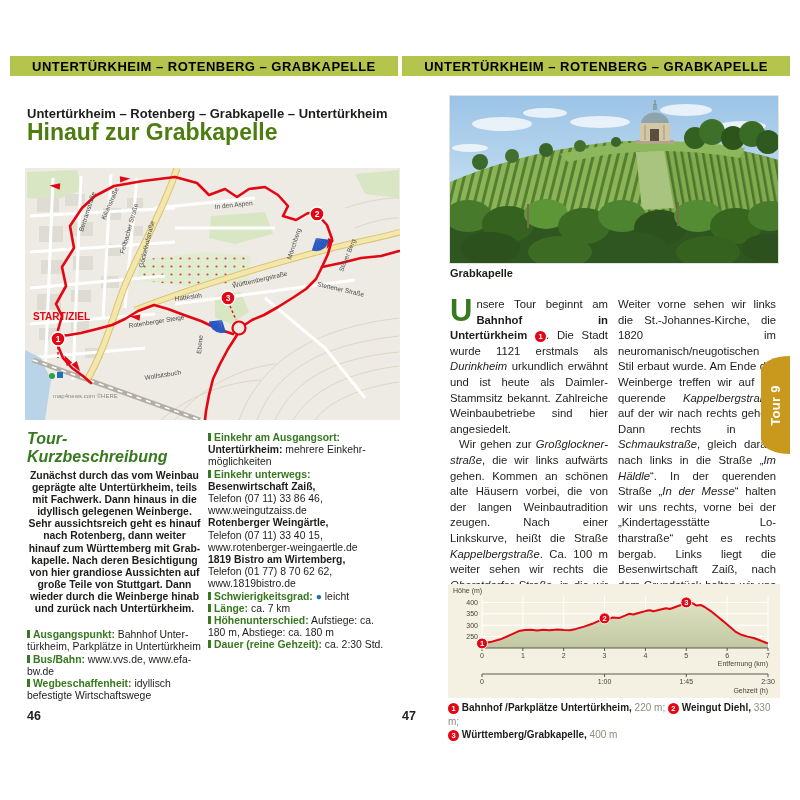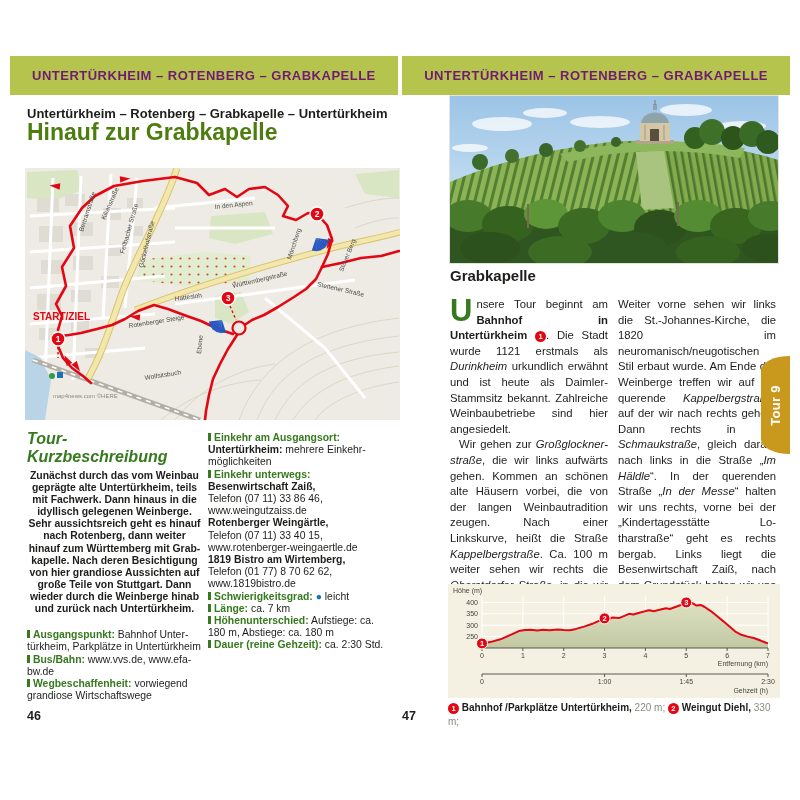--- a/index.html
+++ b/index.html
@@ -1,40 +1,40 @@
 <!DOCTYPE html>
 <html><head>
 <meta charset="utf-8">
 <style>
   html,body{margin:0;padding:0;background:#ffffff;}
   body{width:800px;height:800px;position:relative;overflow:hidden;
        font-family:"Liberation Sans","DejaVu Sans",sans-serif;color:#1d1d1b;}
   :root{}
-  .band{position:absolute;top:56px;height:39px;background:#b4c44c;color:#701a75;
+  .band{position:absolute;top:56px;height:20px;background:#b4c44c;color:#000000;
         font-weight:700;font-size:13px;letter-spacing:.5px;display:flex;align-items:center;box-sizing:border-box;}
   #band-left{left:10px;width:388px;padding-left:22px;}
   #band-right{left:402px;width:388px;justify-content:flex-end;padding-right:22px;}
   .kicker{position:absolute;left:27px;top:106px;font-size:13px;font-weight:700;text-align:right;}
   .title{position:absolute;left:27px;top:119px;margin:0;font-size:23px;font-weight:700;color:#4d7c0f;}
   #map{position:absolute;left:25px;top:168px;}
   .colA{position:absolute;left:27px;top:430px;width:175px;}
   .colB{position:absolute;left:208px;top:432px;width:185px;}
   .kurzhead{margin:0 0 4px 0;font-size:16px;font-weight:700;font-style:italic;color:#36791e;}
   .kurztext{margin:0 0 14px 0;font-size:10.4px;line-height:12.1px;font-weight:700;text-align:center;}
   p.runline{margin:0;font-size:10.4px;line-height:12.2px;}
   .run-bold{font-weight:700;}
   .run-italic{font-style:italic;}
   .run-label{color:#36791e;font-weight:700;}
   .run-label::before{content:"";display:inline-block;width:3px;height:8px;background:#36791e;margin-right:3px;}
   .run-dot{color:#1d71b8;}
   .run-gray{color:#8b8b80;}
   .run-badge{display:inline-flex;align-items:center;justify-content:center;width:11px;height:11px;
              border-radius:50%;background:#e30613;color:#fff;font-size:7.5px;font-weight:700;vertical-align:0px;}
   .photo-wrap{position:absolute;left:450px;top:96px;width:328px;height:167px;outline:1px solid #e2e2e2;}
-  .caption{position:absolute;left:450px;top:267px;font-size:15px;font-weight:700;}
+  .caption{position:absolute;left:450px;top:267px;font-size:11px;font-weight:700;}
   .tcol{position:absolute;top:297px;width:158px;font-size:11.3px;line-height:15.6px;text-align:justify;}
   #tcol1{left:450px;} #tcol2{left:618px;}
   .tcol p{margin:0;}
   #p2{text-indent:9px;}
   .dropcap{float:left;font-size:31px;line-height:26px;font-weight:700;color:#36791e;padding:1px 4px 0 0;}
   .tour-tab{position:absolute;left:761px;top:356px;width:29px;height:98px;background:#c9991e;
             border-radius:98px 0 0 98px / 49px 0 0 49px;display:flex;align-items:center;justify-content:center;}
   .tour-tab span{transform:rotate(-90deg);color:#fff;font-weight:700;font-size:13px;white-space:nowrap;letter-spacing:.3px;}
   #chart{position:absolute;left:448px;top:584px;}
   .legend{position:absolute;left:448px;top:701px;width:332px;}
@@ -213,21 +213,21 @@
     </g>
   <text x="28" y="230" class="mattr">map4news.com ©HERE</text>
 </svg>
 
 <div class="colA">
   <h2 class="kurzhead">Tour-Kurzbeschreibung</h2>
   <p class="kurztext">Zunächst durch das vom Weinbau geprägte alte Untertürkheim, teils mit Fachwerk. Dann hinaus in die idyllisch gelegenen Weinberge. Sehr aussichtsreich geht es hin­auf nach Rotenberg, dann weiter hinauf zum Württemberg mit Grab­kapelle. Nach deren Besichtigung von hier grandiose Aussichten auf große Teile von Stuttgart. Dann wieder durch die Weinberge hinab und zurück nach Untertürkheim.</p>
   <div>
       <p class="runline"><span class="run-label">Ausgangspunkt:</span><span class="run-plain"> Bahnhof Unter­türkheim, Parkplätze in Untertürk­heim</span></p>
       <p class="runline"><span class="run-label">Bus/Bahn:</span><span class="run-plain"> www.vvs.de, www.efa-bw.de</span></p>
-      <p class="runline"><span class="run-label">Wegbeschaffenheit:</span><span class="run-plain"> vorwiegend grandiose Wirtschaftswege</span></p>
+      <p class="runline"><span class="run-label">Wegbeschaffenheit:</span><span class="run-plain"> idyllisch befestigte Wirtschaftswege</span></p>
     </div>
 </div>
 
 <div class="colB">
   <div>
       <p class="runline"><span class="run-label">Einkehr am Ausgangsort:</span></p>
       <p class="runline"><span class="run-bold">Untertürkheim:</span><span class="run-plain"> mehrere Einkehr­möglichkeiten</span></p>
       <p class="runline"><span class="run-label">Einkehr unterwegs:</span></p>
       <p class="runline"><span class="run-bold">Besenwirtschaft Zaiß,</span></p>
       <p class="runline"><span class="run-plain">Telefon (07 11) 33 86 46,</span></p>
@@ -396,15 +396,16 @@
     <circle cx="34" cy="59.44186046511628" r="5.5" fill="#e30613" stroke="#fff" stroke-width="1"></circle>
     <text x="34" y="62.04186046511628" text-anchor="middle" class="cm">1</text>
     <circle cx="156.57142857142856" cy="34.372093023255815" r="5.5" fill="#e30613" stroke="#fff" stroke-width="1"></circle>
     <text x="156.57142857142856" y="36.972093023255816" text-anchor="middle" class="cm">2</text>
     <circle cx="238.28571428571428" cy="18.418604651162788" r="5.5" fill="#e30613" stroke="#fff" stroke-width="1"></circle>
     <text x="238.28571428571428" y="21.01860465116279" text-anchor="middle" class="cm">3</text>
   </svg>
 
 <div class="legend">
     <p class="runline"><span class="run-badge">1</span><span class="run-bold"> Bahnhof /Parkplätze Untertürkheim,</span><span class="run-gray"> 220 m; </span><span class="run-badge">2</span><span class="run-bold"> Weingut Diehl,</span><span class="run-gray"> 330 m;</span></p>
+    <p class="runline"><span class="run-badge">3</span><span class="run-bold"> Württemberg/Grabkapelle,</span><span class="run-gray"> 400 m</span></p>
   </div>
 
 <div class="pageno" id="pn47">47</div>
 
 </body></html>

